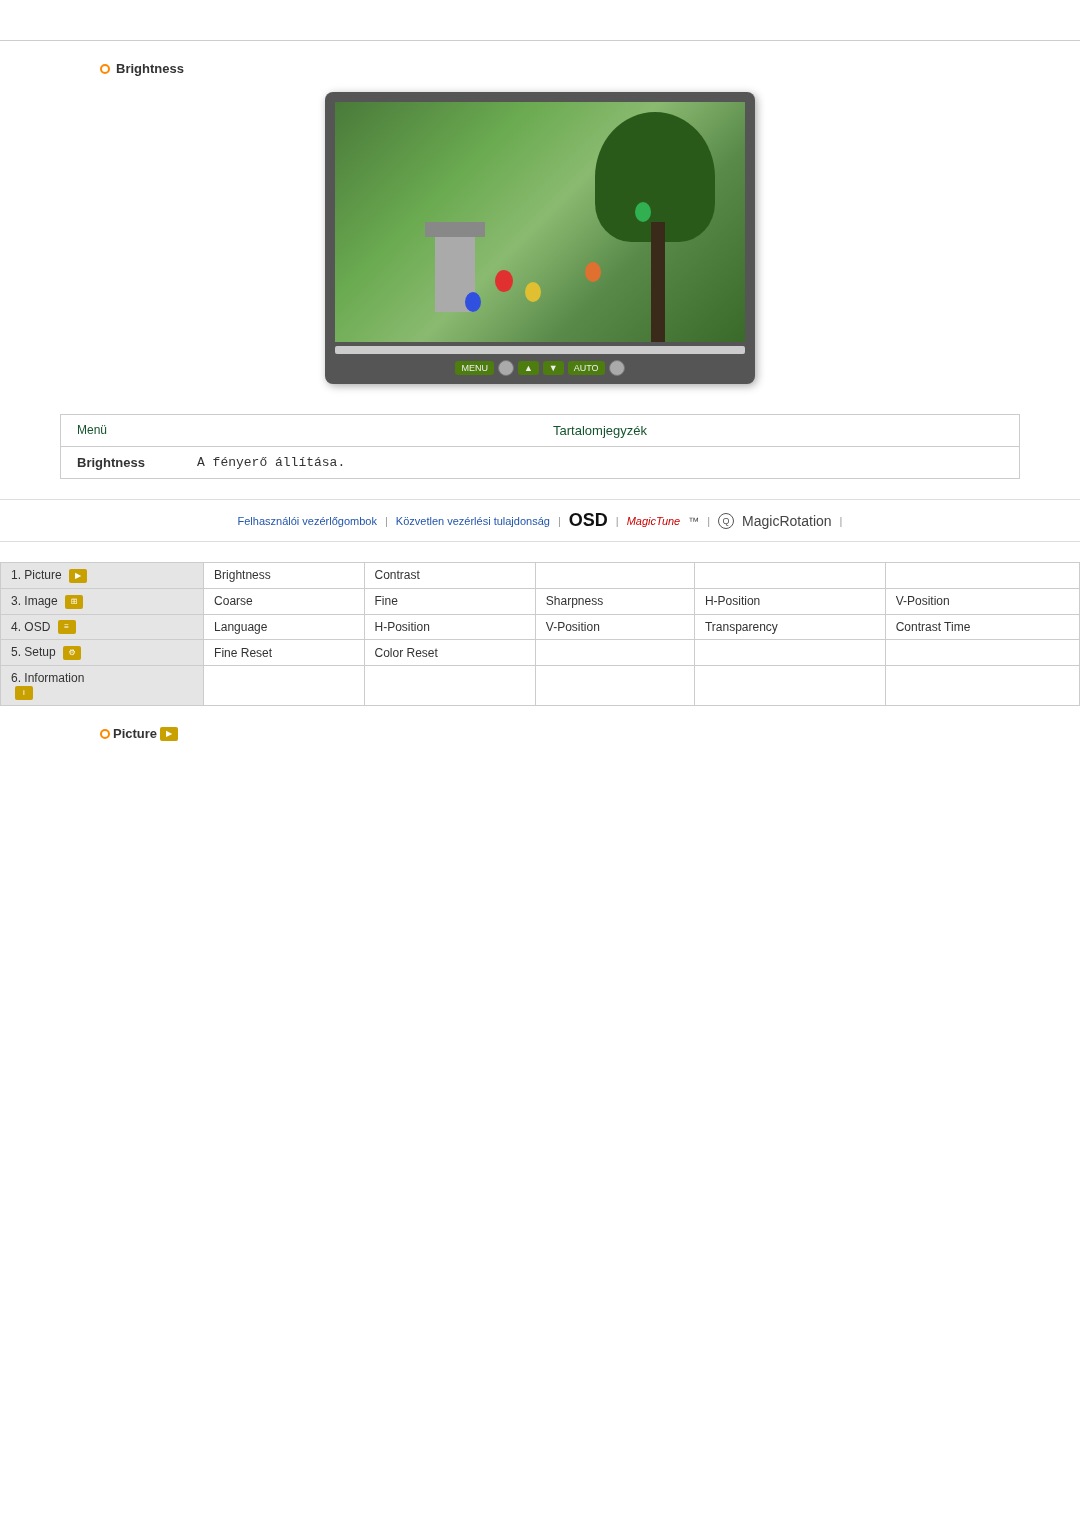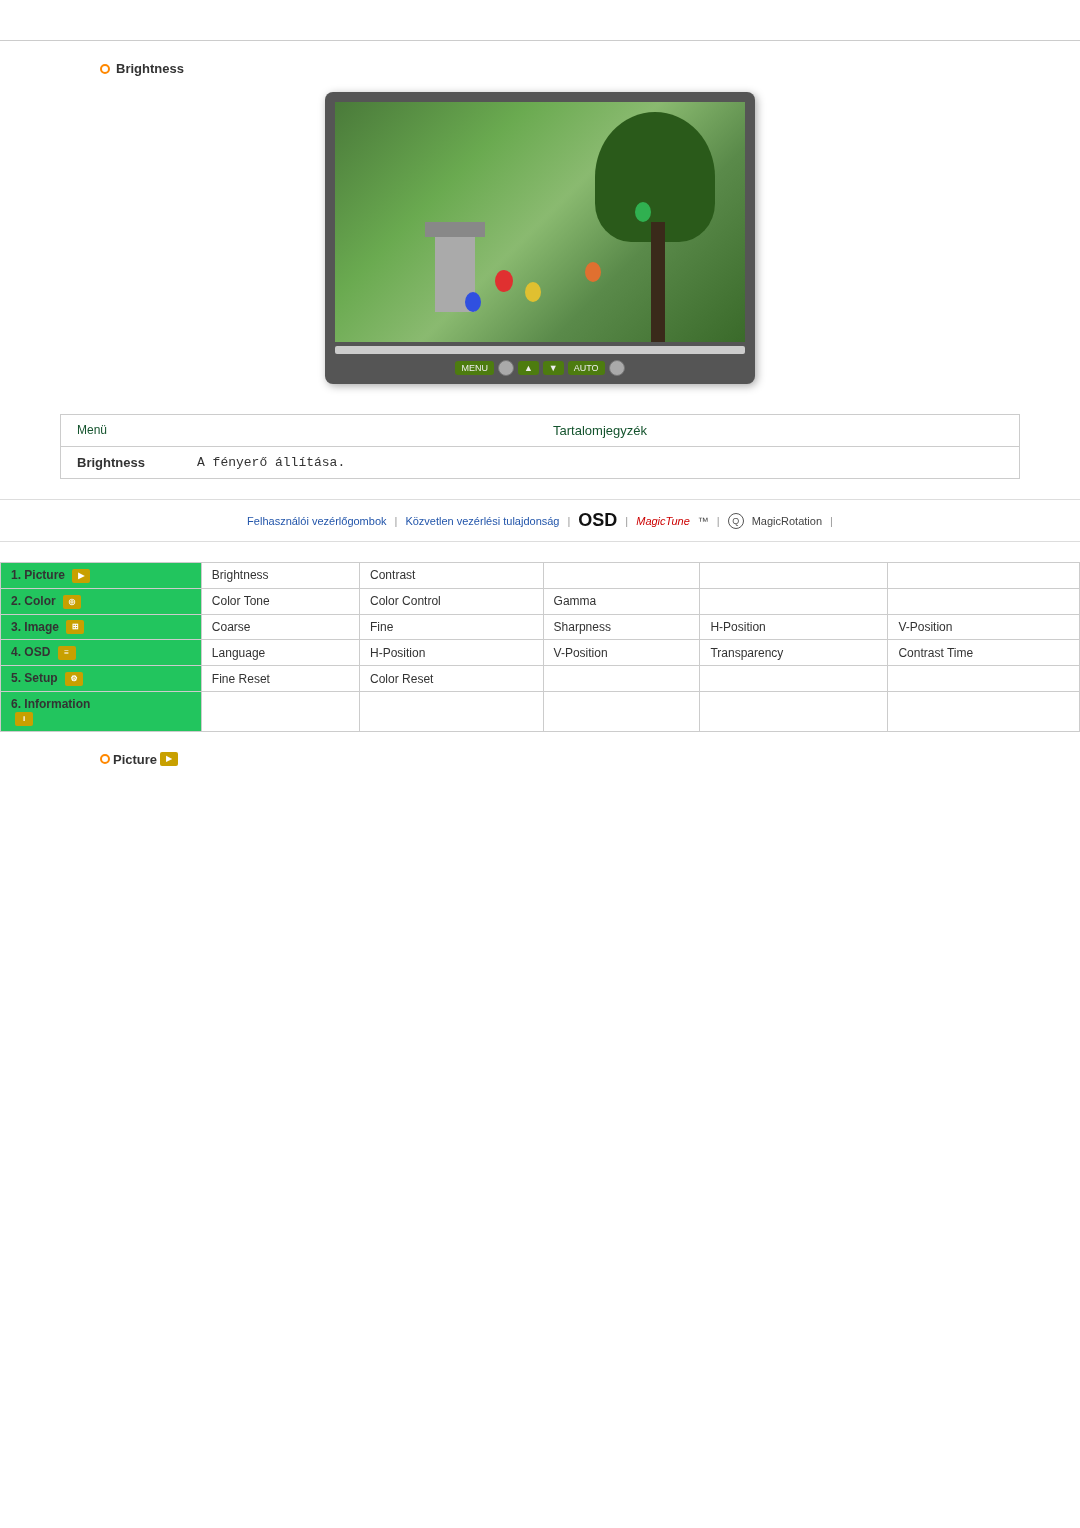--- a/index.html
+++ b/index.html
@@ -246,21 +246,21 @@
       font-size: 18px;
       color: #111;
     }
 
     .nav-bar .nav-magictune {
       font-size: 11px;
       color: #444;
     }
 
     .nav-bar .nav-magicrotation {
-      font-size: 11px;
+      font-size: 14px;
       color: #444;
     }
 
     .nav-bar .magictune-logo {
       font-style: italic;
       font-size: 11px;
       color: #c00;
     }
 
     .nav-bar .rotation-icon {
@@ -283,22 +283,22 @@
     }
 
     .osd-table td {
       border: 1px solid #ccc;
       padding: 5px 10px;
       font-size: 12px;
       vertical-align: middle;
     }
 
     .osd-table .nav-item {
-      background: #22c55e;
-      font-weight: bold;
+      background: #e5e5e5;
+      font-weight: normal;
       white-space: nowrap;
       color: #333;
       min-width: 100px;
     }
 
     .osd-table .nav-item .item-icon {
       display: inline-block;
       width: 18px;
       height: 14px;
       background: #c8a000;
@@ -401,30 +401,20 @@
 
 <table class="osd-table">
   <tbody>
     <tr>
       <td class="nav-item">
         1. Picture <span class="item-icon">▶</span>
       </td>
       <td class="sub-item">Brightness</td>
       <td class="sub-item">Contrast</td>
       <td class="sub-item"></td>
-      <td class="sub-item"></td>
-      <td class="sub-item"></td>
-    </tr>
-    <tr>
-      <td class="nav-item">
-        2. Color <span class="item-icon">◎</span>
-      </td>
-      <td class="sub-item">Color Tone</td>
-      <td class="sub-item">Color Control</td>
-      <td class="sub-item">Gamma</td>
       <td class="sub-item"></td>
       <td class="sub-item"></td>
     </tr>
     <tr>
       <td class="nav-item">
         3. Image <span class="item-icon">⊞</span>
       </td>
       <td class="sub-item">Coarse</td>
       <td class="sub-item">Fine</td>
       <td class="sub-item">Sharpness</td>

